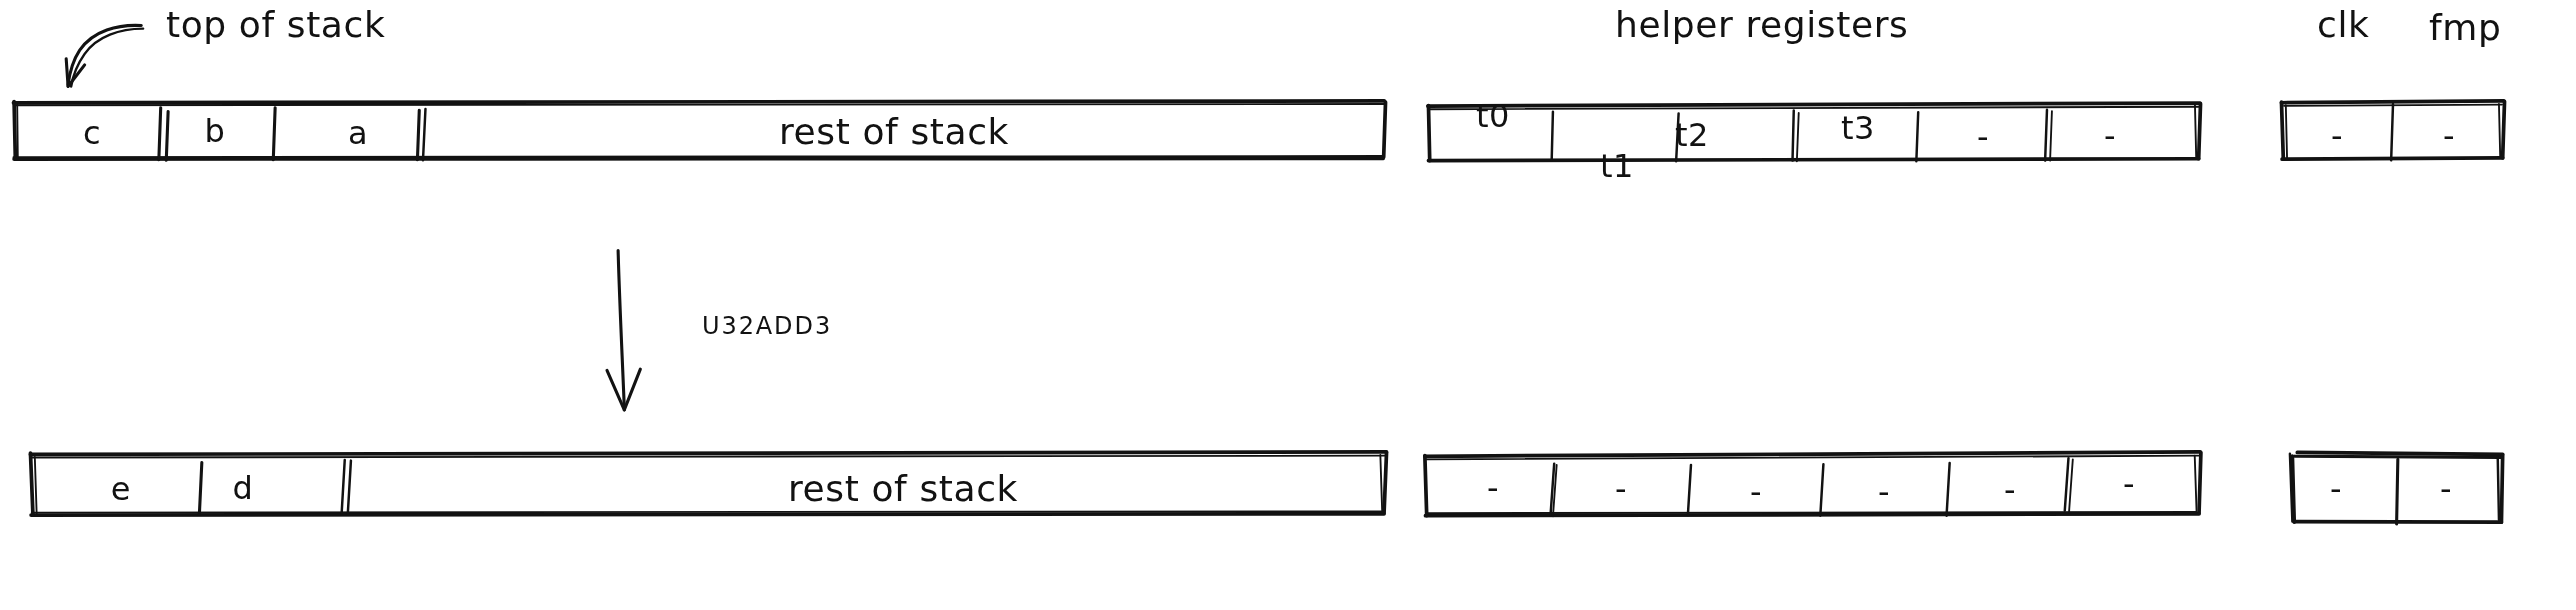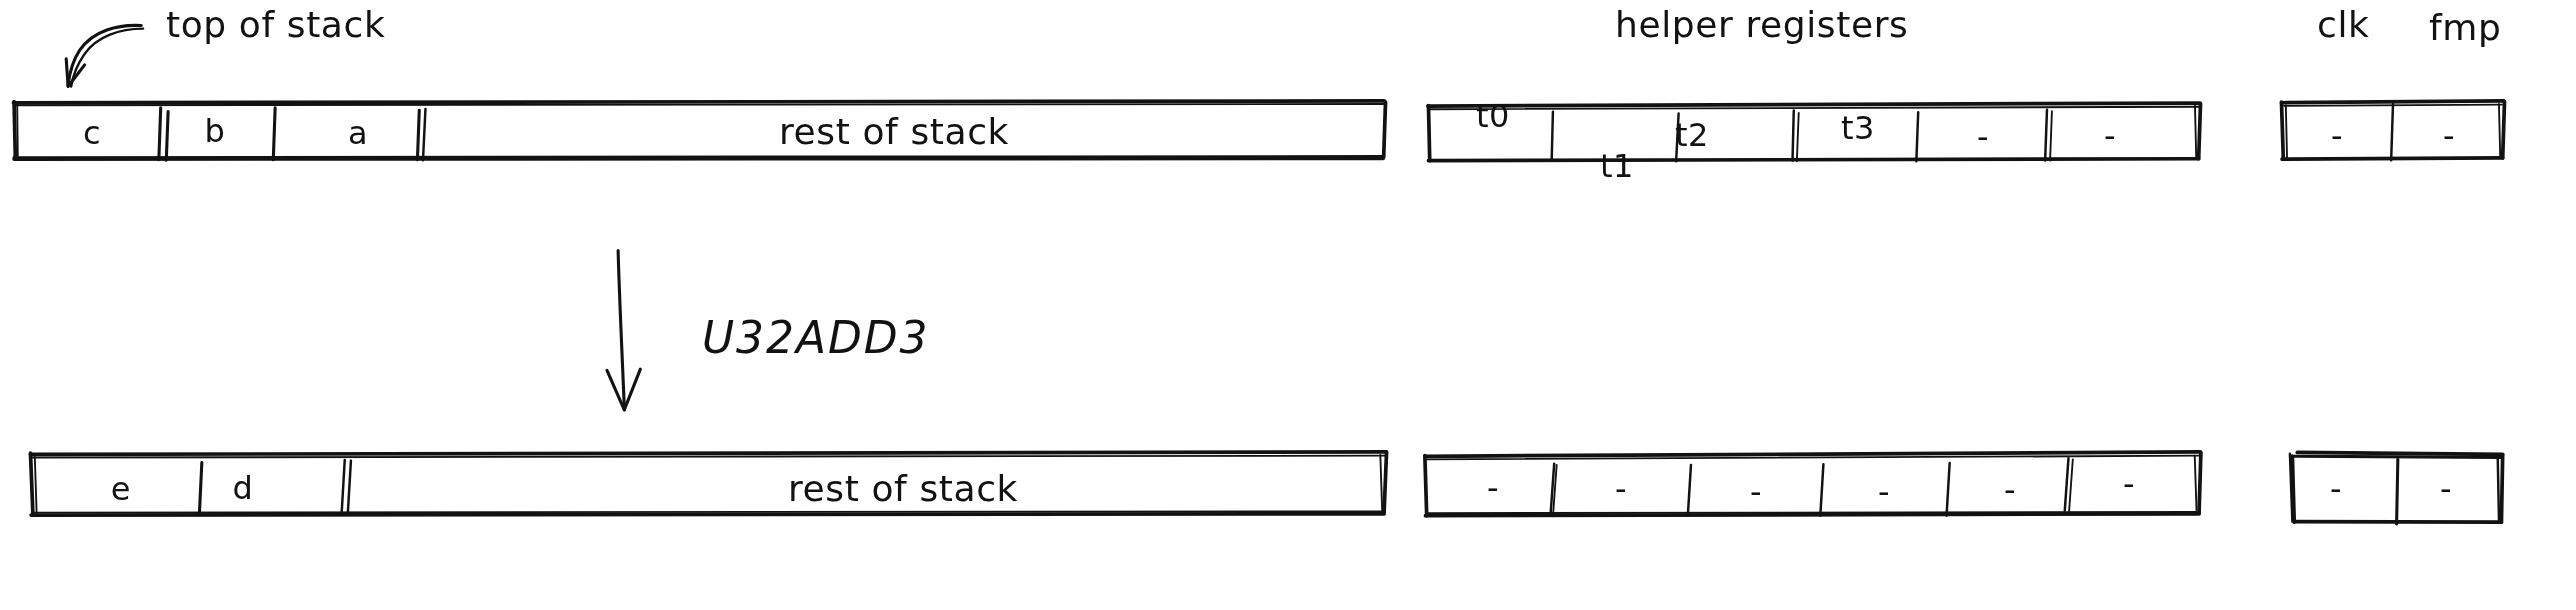--- a/index.html
+++ b/index.html
@@ -29,24 +29,23 @@
   }
   .label-lg {
     font-size: 36px;
     font-weight: 400;
   }
   .cell-txt {
     font-size: 32px;
     font-weight: 400;
   }
   .op-txt {
-    font-size: 44px;
+    font-size: 24px;
     font-weight: 500;
     letter-spacing: 1.9px;
-    font-style: italic;
   }
 
   
   .sketch-svg {
     position: absolute;
     overflow: visible;
     pointer-events: none;
   }
   .sketch-svg path,
   .sketch-svg line {

